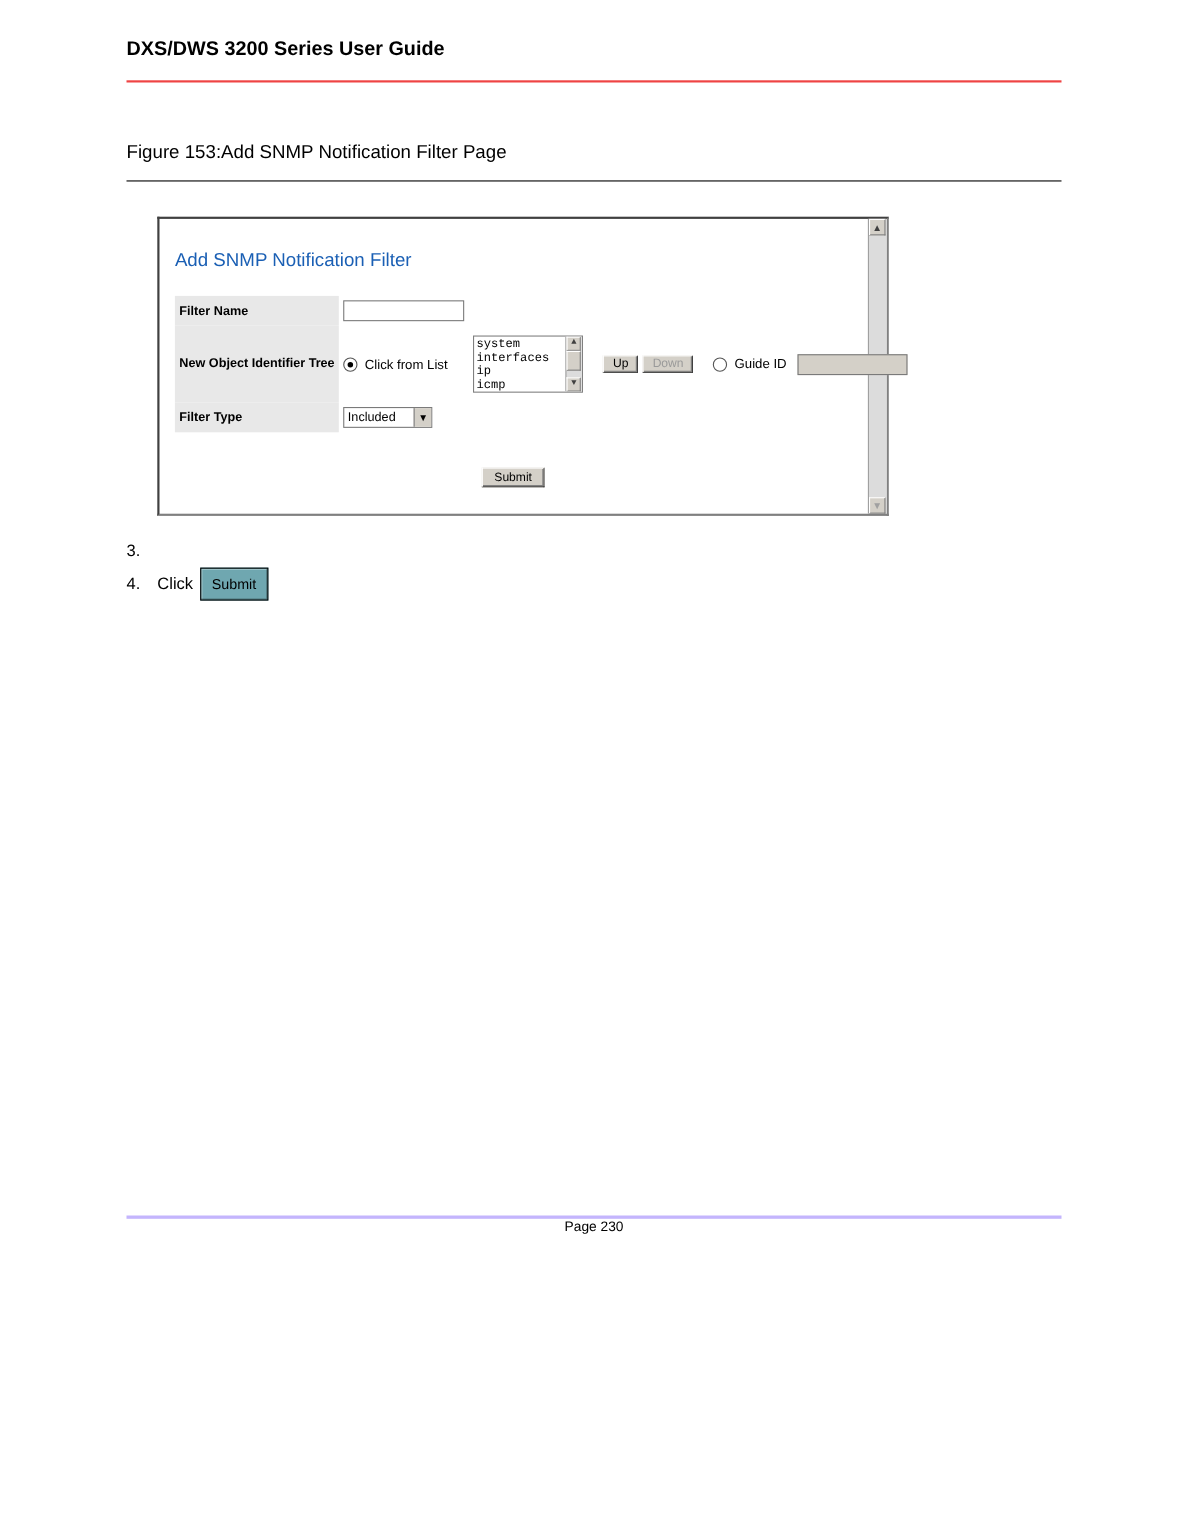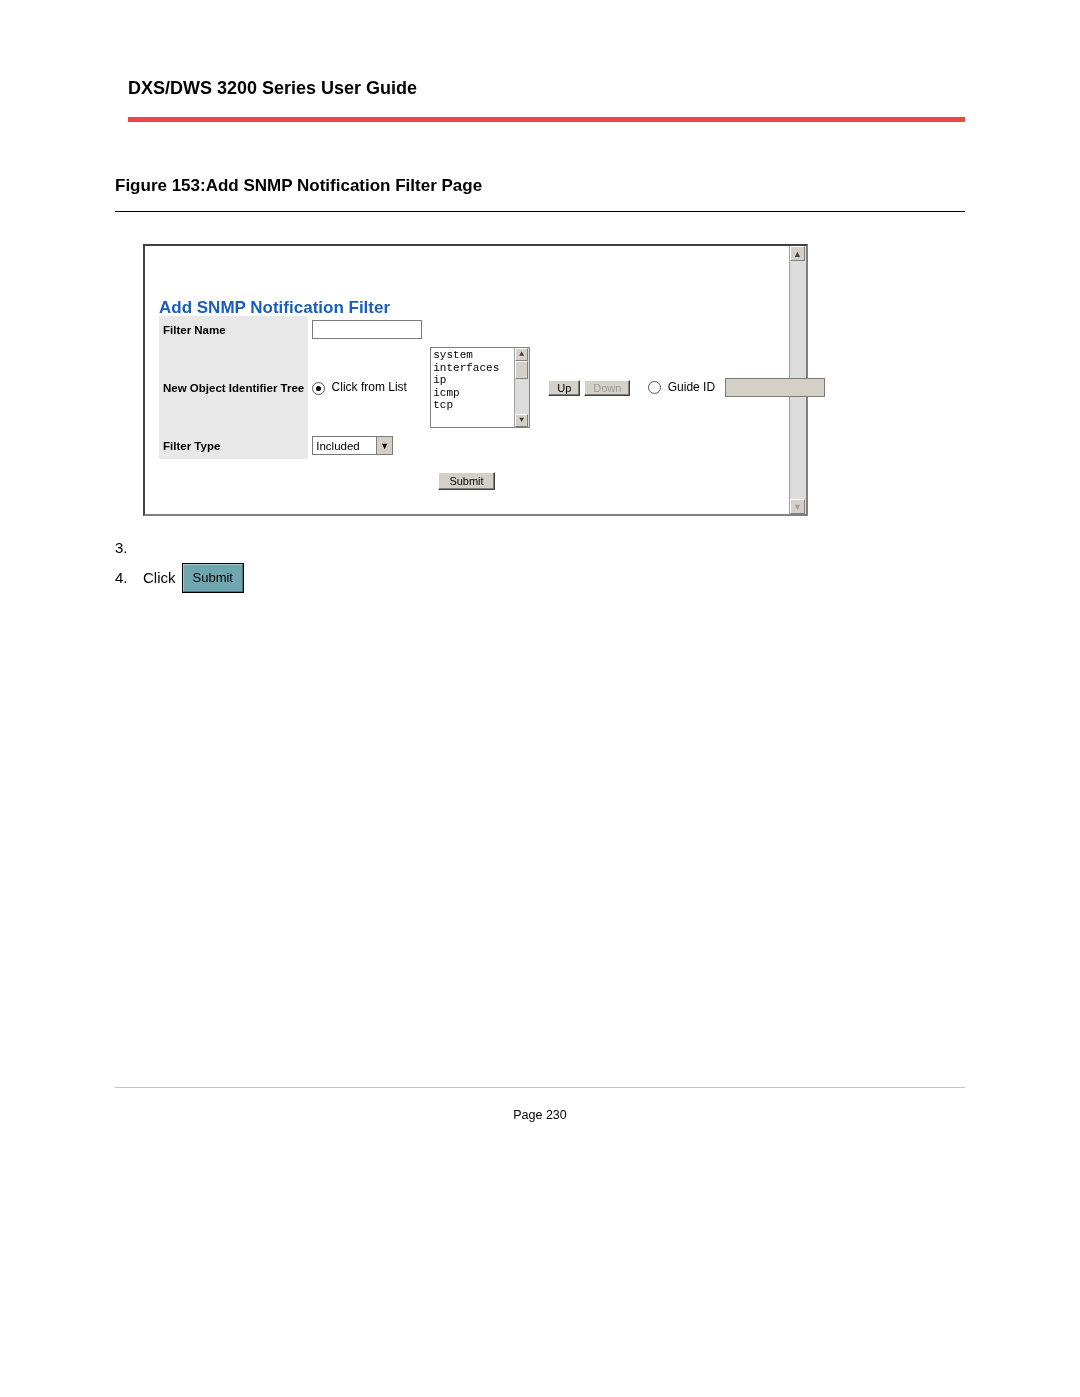--- a/index.html
+++ b/index.html
@@ -13,30 +13,29 @@
     position: relative;
   }
   .page {
     position: relative;
     width: 1080px;
     height: 1397px;
     box-sizing: border-box;
     padding: 0 115px;
   }
   .doc-header {
-    padding-top: 78px;
+    padding-top: 34px;
     font-weight: bold;
     font-size: 18px;
     padding-bottom: 18px;
-    border-bottom: 5px solid #ef4444;
-    margin-left: 13px;
+    border-bottom: 2px solid #ef4444;
   }
   .figure-caption {
     margin-top: 54px;
-    font-weight: bold;
+    font-weight: normal;
     font-size: 17px;
     padding-bottom: 15px;
     border-bottom: 1px solid #000;
   }
   
   .screenshot-wrap {
     margin-top: 32px;
     width: 665px;
     margin-left: 28px;
     position: relative;
@@ -67,25 +66,25 @@
     border-right-color: #808080;
     border-bottom-color: #808080;
     box-sizing: border-box;
     display:flex;align-items:center;justify-content:center;
     font-size:9px;color:#404040;
   }
   .sbar .btn.up { top: 0; }
   .sbar .btn.dn { bottom: 0; color:#a0a0a0;}
   .panel-title {
     color: #1a5fb4;
-    font-weight: bold;
+    font-weight: normal;
     font-size: 17px;
     position: absolute;
     left: 14px;
-    top: 52px;
+    top: 28px;
   }
   .form-area {
     position: absolute;
     top: 70px;
     left: 14px;
     right: 18px;
   }
   table.form {
     border-collapse: collapse;
     font-size: 12px;
@@ -120,21 +119,21 @@
     align-items: center; justify-content: center;
     background: #fff;
     vertical-align: middle;
     margin-right: 3px;
   }
   .radio.checked::after {
     content:""; width:5px; height:5px; border-radius:50%; background:#000;
   }
 
   .listbox {
-    width: 100px; height: 81px;
+    width: 100px; height: 52px;
     border: 1px solid #808080;
     font-family: "Courier New", monospace;
     font-size: 11px;
     line-height: 12.5px;
     background:#fff;
     box-sizing: border-box;
     position: relative;
     overflow: hidden;
     padding: 1px 0 0 2px;
     display:inline-block;
@@ -220,24 +219,24 @@
     padding:2px 10px;
     border:1px solid #000;
     margin: 0 6px;
     box-shadow: inset -1px -1px 0 rgba(0,0,0,.3), inset 1px 1px 0 rgba(255,255,255,.4);
   }
 
   .footer {
     position:absolute;
     left:115px; right:115px;
     bottom: 275px;
-    border-top:1px solid #c4b5fd;
+    border-top:3px solid #c4b5fd;
     text-align:center;
     font-size:12.5px;
-    padding-top:20px;
+    padding-top:0;
   }
 </style>
 </head>
 <body>
 
 <div class="page">
   <div class="doc-header">
     <span>DXS/DWS 3200 Series User Guide</span>
   </div>
 

